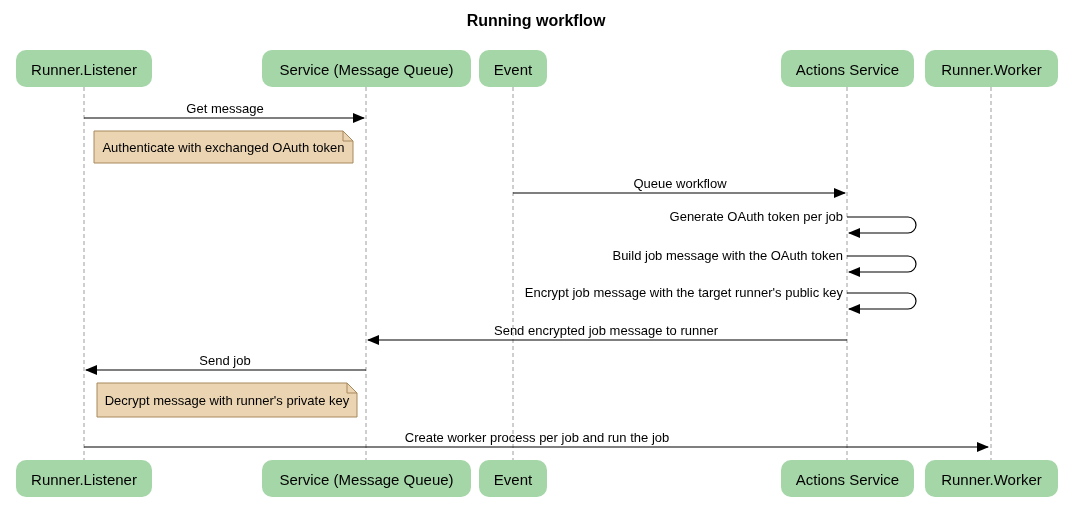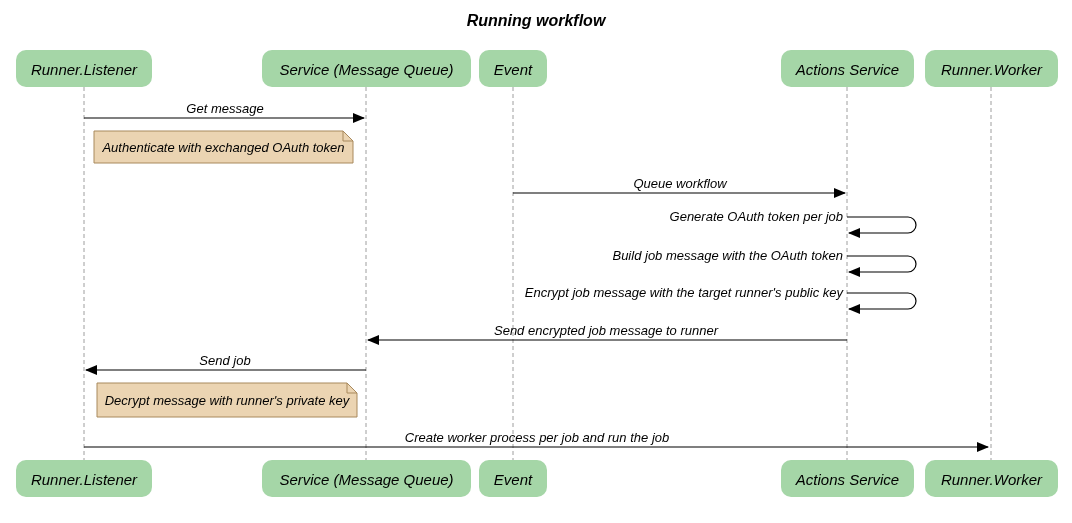--- a/index.html
+++ b/index.html
@@ -6,21 +6,20 @@
     margin: 0;
     padding: 0;
     background: var(--background, #ffffff);
   }
   .stage {
     position: relative;
     width: 1072px;
     height: 523px;
     background: var(--background, #ffffff);
     font-family: "Liberation Sans", sans-serif;
-    font-style: italic;
   }
   svg { display: block; }
   text {
     font-family: "Liberation Sans", sans-serif;
     fill: var(--text, #000);
   }
   .title-text  { font-size: 16px; font-weight: bold; }
   .actor-label { font-size: 15px; }
   .msg-label   { font-size: 13px; }
   .note-label  { font-size: 13px; }

